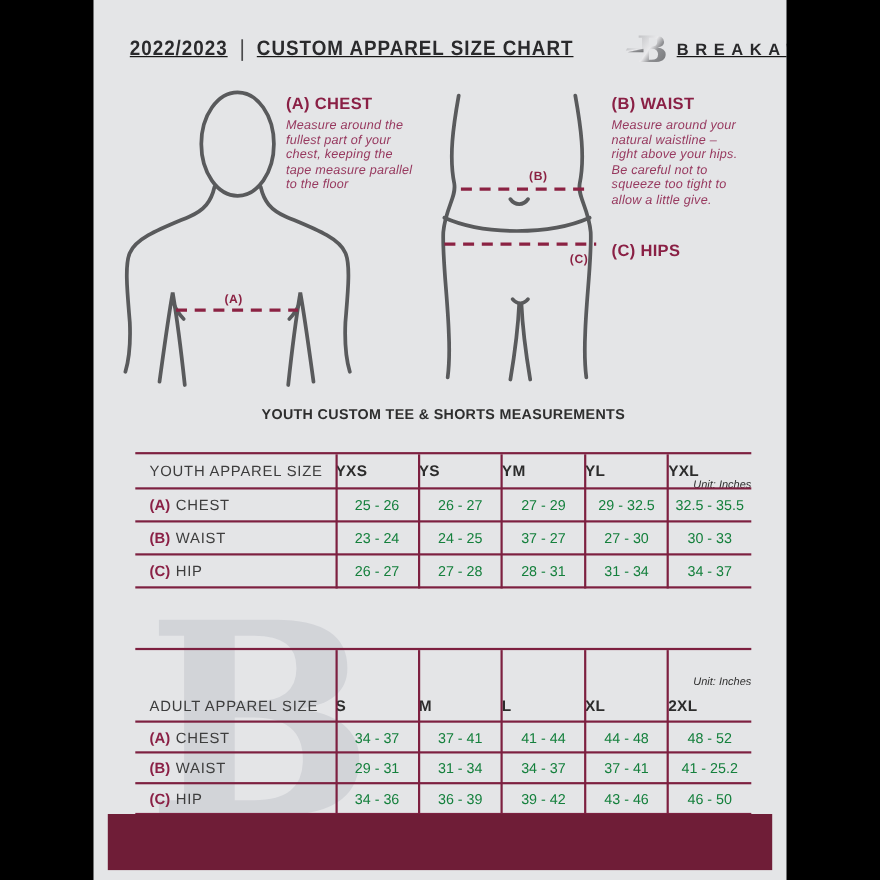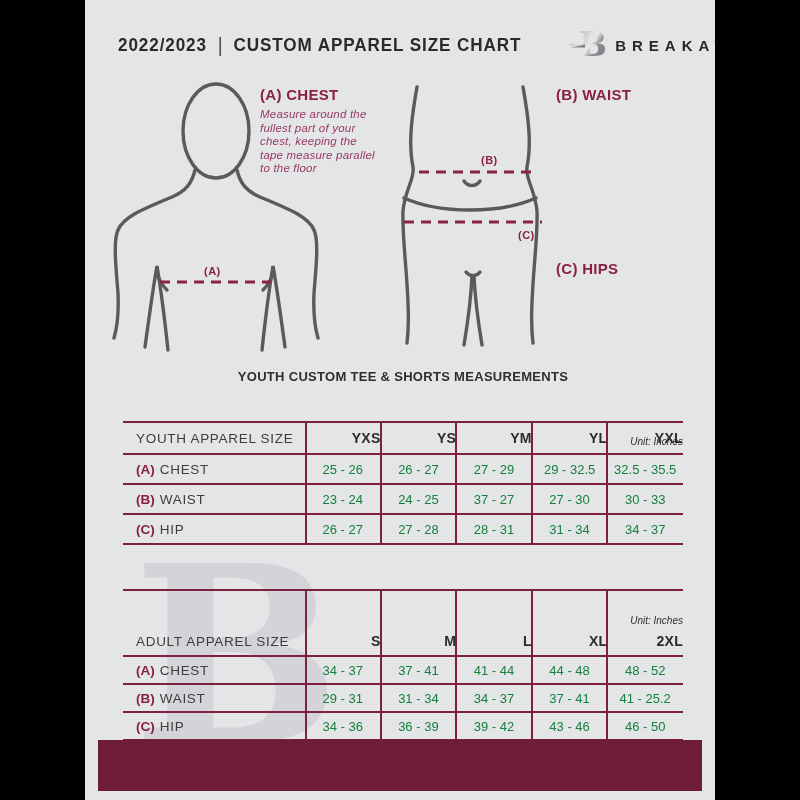--- a/index.html
+++ b/index.html
@@ -1,55 +1,55 @@
 <!DOCTYPE html>
 <html><head>
 <meta charset="utf-8">
 <style>
   html,body{margin:0;padding:0;}
   body{width:800px;height:800px;background:#000;position:relative;font-family:"Liberation Sans",sans-serif;overflow:hidden;}
   .page{position:absolute;left:85px;top:0;width:630px;height:800px;background:#e4e5e7;overflow:hidden;}
 
   
-  .header{position:absolute;left:33px;top:24px;width:564px;height:42px;display:flex;align-items:center;justify-content:space-between;z-index:2;}
+  .header{position:absolute;left:33px;top:24px;width:564px;height:42px;display:flex;align-items:center;justify-content:space-between;z-index:2;text-decoration:underline;}
   .header-left{display:flex;align-items:center;transform:scaleX(.9);transform-origin:left center;white-space:nowrap;}
   .season,.doc-title{font-weight:700;font-size:19px;letter-spacing:1px;color:#2a2a2c;}
   .divider{font-weight:400;font-size:21px;color:#4a4a4c;margin:0 12px;}
   .header-right{display:flex;align-items:center;gap:9px;white-space:nowrap;}
   .brand{font-weight:700;font-size:15px;letter-spacing:6px;color:#28282a;}
 
   
   .guide-heading{position:absolute;font-size:15px;font-weight:700;color:#8a2045;letter-spacing:.3px;z-index:2;}
   #heading-a{left:175px;top:86px;}
   #heading-b{left:471px;top:86px;}
-  #heading-c{left:471px;top:220px;margin-top:40px;}
+  #heading-c{left:471px;top:220px;}
   .guide-desc{position:absolute;font-size:11.5px;font-style:italic;color:#97395f;line-height:13.5px;letter-spacing:.2px;white-space:pre-line;z-index:2;}
   #desc-a{left:175px;top:108px;width:150px;}
   #desc-b{left:471px;top:108px;width:158px;}
   #desc-c{left:471px;top:242px;width:162px;}
 
   .fig{position:absolute;z-index:1;}
   #fig-upper{left:25px;top:78px;}
   #fig-lower{left:310px;top:83px;}
 
   
   .tbl-title{position:absolute;left:38px;width:560px;text-align:center;font-weight:700;font-size:13px;color:#2e2e2e;letter-spacing:.3px;z-index:2;}
   .tbl-unit{position:absolute;left:38px;width:560px;text-align:right;font-style:italic;font-size:10px;color:#2e2e2e;z-index:2;margin-top:48px;}
   #youth-title{top:369px;} #youth-unit{top:388px;}
   #adult-title{top:549px;} #adult-unit{top:567px;}
 
   
   .sizes-table{position:absolute;left:38px;width:560px;border-top:2px solid #7d2040;z-index:2;}
-  #youth-table{top:421px;} #adult-table{top:589px;}
+  #youth-table{top:411px;} #adult-table{top:589px;}
   .t-row{display:grid;grid-template-columns:182px repeat(5,1fr);align-items:center;border-bottom:2px solid #7d2040;}
   #youth-table .t-row.head{height:30px;} #youth-table .t-row.data{height:28px;}
   #adult-table .t-row.head{height:28px;margin-top:36px;} #adult-table .t-row.data{height:26px;}
   .cell{overflow:hidden;white-space:nowrap;}
   .cell.label{padding-left:13px;font-size:13.5px;color:#3d3d3d;letter-spacing:.7px;}
-  .cell.size{text-align:right;font-weight:700;font-size:14px;color:#2c2c2c;letter-spacing:.3px;}
+  .cell.size{text-align:left;font-weight:700;font-size:14px;color:#2c2c2c;letter-spacing:.3px;}
   .cell.val{text-align:center;font-size:13px;color:#15803d;}
   .prefix{font-weight:700;color:#8a2045;margin-right:5px;letter-spacing:0;}
   .vline{position:absolute;top:0;bottom:0;width:1.5px;background:#7d2040;}
   .v1{left:182px;} .v2{left:257px;} .v3{left:332px;} .v4{left:408px;} .v5{left:483px;}
 
   
   .watermark{position:absolute;left:48px;top:556px;font-family:"DejaVu Serif","Liberation Serif",serif;font-weight:bold;font-size:245px;line-height:200px;color:rgba(140,146,158,0.20);z-index:0;user-select:none;}
   .footer-bar{position:absolute;left:13px;top:740px;width:604px;height:51px;background:#6f1d37;z-index:2;}
 </style>
 </head>
@@ -112,20 +112,26 @@
     <text x="123" y="156" font-size="11" font-weight="bold" fill="#8b2243" letter-spacing="0.5">(C)</text>
   </svg>
 
   <div class="guide-heading" id="heading-a">(A) CHEST</div>
   <div class="guide-desc" id="desc-a">Measure around the
 fullest part of your
 chest, keeping the
 tape measure parallel
 to the floor</div>
   <div class="guide-heading" id="heading-b">(B) WAIST</div>
+  <div class="guide-desc" id="desc-b">Measure around your
+natural waistline –
+right above your hips.
+Be careful not to
+squeeze too tight to
+allow a little give.</div>
   <div class="guide-heading" id="heading-c">(C) HIPS</div>
 
   <div class="watermark">B</div>
 
   <div class="tbl-title" id="youth-title">YOUTH CUSTOM TEE &amp; SHORTS MEASUREMENTS</div>
   <div class="tbl-unit" id="youth-unit">Unit: Inches</div>
   <div class="sizes-table" id="youth-table">
     <div class="t-row head">
       <div class="cell label">YOUTH APPAREL SIZE</div>
       <div class="cell size">YXS</div>

